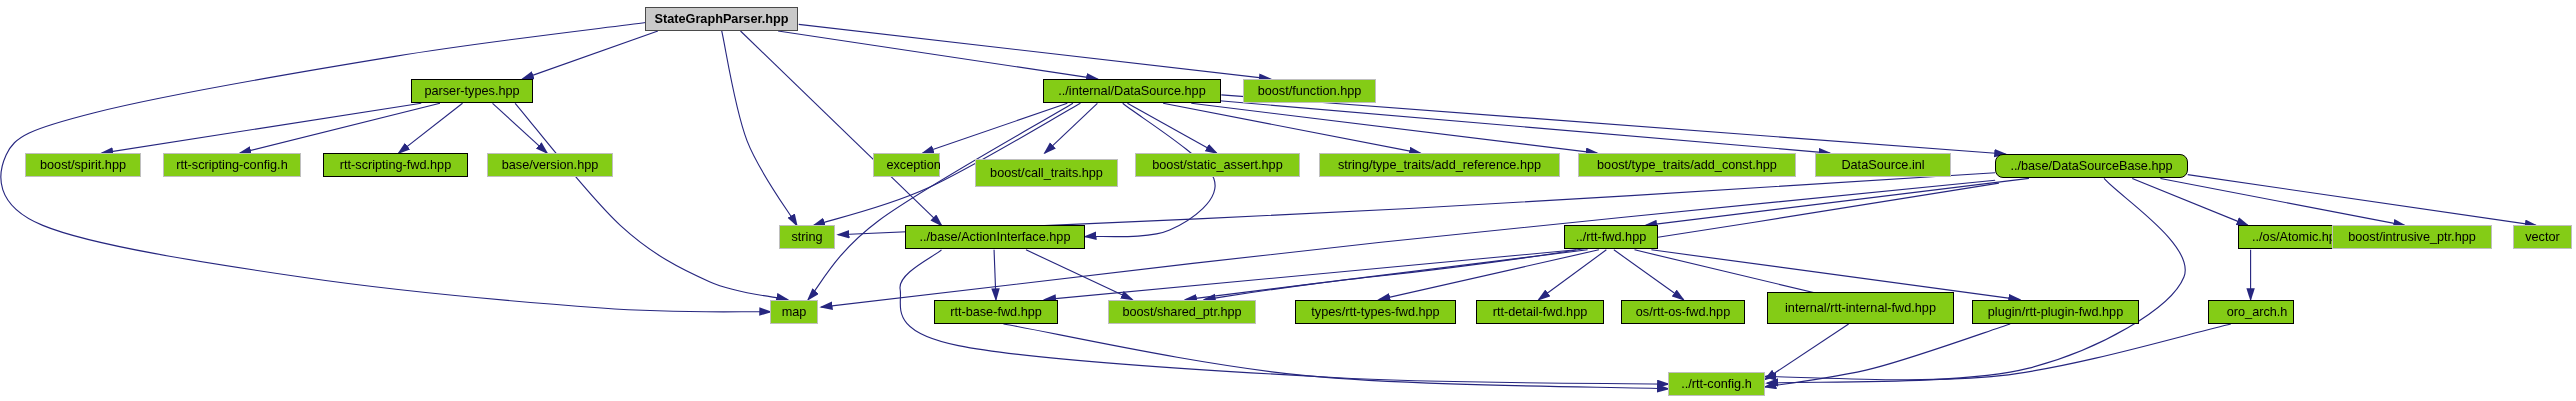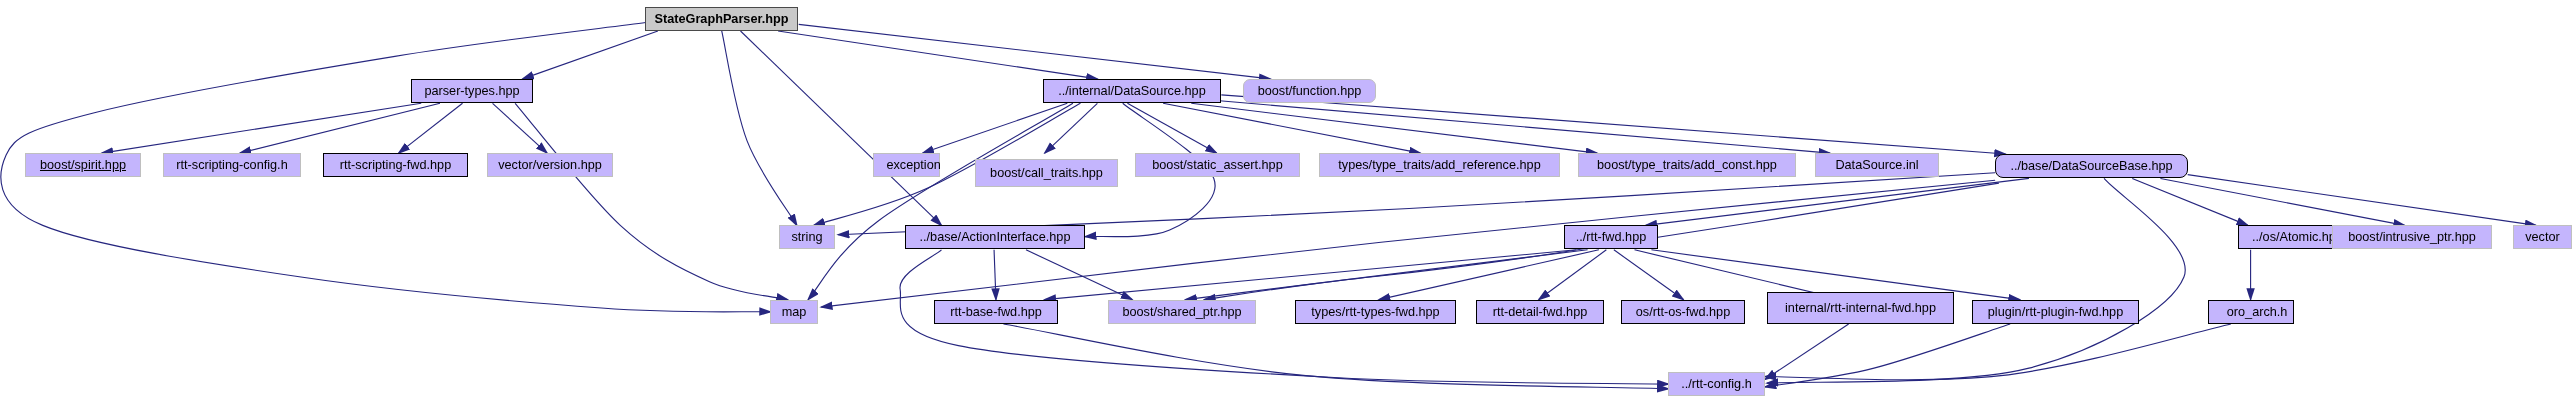--- a/index.html
+++ b/index.html
@@ -1,19 +1,19 @@
 <!DOCTYPE html>
 <html style="font-size:15px"><head>
 <meta charset="utf-8">
 <style>
   html,body{margin:0;padding:0;background:#ffffff;}
   #graph-canvas{position:relative;width:2576px;height:401px;background:#ffffff;overflow:hidden;
     font-family:"Liberation Sans",sans-serif;}
   #edge-layer{position:absolute;left:0;top:0;width:2576px;height:401px;}
-  .node{position:absolute;box-sizing:border-box;background:#c4b5fd;border:0.9px solid #bfbfbf;
+  .node{position:absolute;box-sizing:border-box;background:#84cc16;border:0.9px solid #bfbfbf;
     display:flex;align-items:center;justify-content:center;white-space:nowrap;
     font-size:12.7px;color:#000;padding:0 2.8px;}
   .node.linked{border:0.9px solid #000000;cursor:pointer;}
   .node.root{background:#c9c9c9;border:1.9px solid #4a4a4a;cursor:default;}
   .node.external{cursor:default;}
 </style>
 </head>
 <body>
 
 <div id="graph-canvas">
@@ -67,31 +67,31 @@
         <path d="M2375,345 C2334.1666666666665,354.1666666666667 2212.6666666666665,390.6666666666667 2130,400 C2047.3333333333333,409.3333333333333 1920.8333333333333,400.8333333333333 1879,401" stroke="#26267f" stroke-width="1.2" marker-end="url(#arrow)"></path>
         <path d="M1968,345 L1879,404" stroke="#26267f" stroke-width="1.2" marker-end="url(#arrow)"></path>
         <path d="M2140,345 C2115.8333333333335,352.8333333333333 2038.5,380.8333333333333 1995,392 C1951.5,403.1666666666667 1898.3333333333333,408.6666666666667 1879,412" stroke="#26267f" stroke-width="1.2" marker-end="url(#arrow)"></path>
         <path d="M1068,345 C1121.6666666666667,354.1666666666667 1272,388.5 1390,400 C1508,411.5 1711.6666666666667,411.6666666666667 1776,414" stroke="#26267f" stroke-width="1.2" marker-end="url(#arrow)"></path>
       </g>
   </svg>
   <div id="nodes">
       <div class="node root" style="left: 645px; top: 6.6px; width: 153px; height: 24.4px; background: rgb(201, 201, 201); border-color: rgb(74, 74, 74); font-weight: bold;">StateGraphParser.hpp</div>
       <div class="node linked" style="left: 411px; top: 79px; width: 122px; height: 24.4px; border-color: rgb(0, 0, 0);">parser-types.hpp</div>
       <div class="node linked" style="left: 1043px; top: 79px; width: 178px; height: 24.4px; border-color: rgb(0, 0, 0);">../internal/DataSource.hpp</div>
-      <div class="node external" style="left: 1243px; top: 79px; width: 133px; height: 24.4px; border-color: rgb(191, 191, 191); border-radius: 7px;">boost/function.hpp</div>
-      <div class="node external" style="left: 25px; top: 153px; width: 116px; height: 24.4px; border-color: rgb(191, 191, 191); text-decoration: underline;">boost/spirit.hpp</div>
+      <div class="node external" style="left: 1243px; top: 79px; width: 133px; height: 24.4px; border-color: rgb(191, 191, 191);">boost/function.hpp</div>
+      <div class="node external" style="left: 25px; top: 153px; width: 116px; height: 24.4px; border-color: rgb(191, 191, 191);">boost/spirit.hpp</div>
       <div class="node external" style="left: 163px; top: 153px; width: 138px; height: 24.4px; border-color: rgb(191, 191, 191);">rtt-scripting-config.h</div>
       <div class="node linked" style="left: 323px; top: 153px; width: 145px; height: 24.4px; border-color: rgb(0, 0, 0);">rtt-scripting-fwd.hpp</div>
-      <div class="node external" style="left: 487px; top: 153px; width: 126px; height: 24.4px; border-color: rgb(191, 191, 191);">vector/version.hpp</div>
+      <div class="node external" style="left: 487px; top: 153px; width: 126px; height: 24.4px; border-color: rgb(191, 191, 191);">base/version.hpp</div>
       <div class="node external" style="left: 873px; top: 153px; width: 67px; height: 24.4px; border-color: rgb(191, 191, 191); padding-left: 17px;">exception</div>
       <div class="node external" style="left: 975px; top: 159px; width: 143px; height: 28px; border-color: rgb(191, 191, 191);">boost/call_traits.hpp</div>
       <div class="node external" style="left: 1135px; top: 153px; width: 165px; height: 24.4px; border-color: rgb(191, 191, 191);">boost/static_assert.hpp</div>
-      <div class="node external" style="left: 1319px; top: 153px; width: 241px; height: 24.4px; border-color: rgb(191, 191, 191);">types/type_traits/add_reference.hpp</div>
+      <div class="node external" style="left: 1319px; top: 153px; width: 241px; height: 24.4px; border-color: rgb(191, 191, 191);">string/type_traits/add_reference.hpp</div>
       <div class="node external" style="left: 1578px; top: 153px; width: 218px; height: 24.4px; border-color: rgb(191, 191, 191);">boost/type_traits/add_const.hpp</div>
-      <div class="node external" style="left: 1815px; top: 153px; width: 124px; height: 24.4px; border-color: rgb(191, 191, 191);">DataSource.inl</div>
+      <div class="node external" style="left: 1815px; top: 153px; width: 136px; height: 24.4px; border-color: rgb(191, 191, 191);">DataSource.inl</div>
       <div class="node linked" style="left: 1995px; top: 154px; width: 193px; height: 24.4px; border-color: rgb(0, 0, 0); border-radius: 8px;">../base/DataSourceBase.hpp</div>
       <div class="node external" style="left: 779px; top: 225px; width: 56px; height: 24.4px; border-color: rgb(191, 191, 191);">string</div>
       <div class="node linked" style="left: 905px; top: 225px; width: 180px; height: 24.4px; border-color: rgb(0, 0, 0);">../base/ActionInterface.hpp</div>
       <div class="node linked" style="left: 1564px; top: 225px; width: 94px; height: 24.4px; border-color: rgb(0, 0, 0);">../rtt-fwd.hpp</div>
       <div class="node linked" style="left: 2192px; top: 225px; width: 119px; height: 24.4px; border-color: rgb(0, 0, 0); margin-left: 46px;">../os/Atomic.hpp</div>
       <div class="node external" style="left: 2332px; top: 225px; width: 160px; height: 24.4px; border-color: rgb(191, 191, 191);">boost/intrusive_ptr.hpp</div>
       <div class="node external" style="left: 2513px; top: 225px; width: 59px; height: 24.4px; border-color: rgb(191, 191, 191);">vector</div>
       <div class="node external" style="left: 770px; top: 300px; width: 48px; height: 24.4px; border-color: rgb(191, 191, 191);">map</div>
       <div class="node linked" style="left: 934px; top: 300px; width: 124px; height: 24.4px; border-color: rgb(0, 0, 0);">rtt-base-fwd.hpp</div>
       <div class="node external" style="left: 1077px; top: 300px; width: 148px; height: 24.4px; border-color: rgb(191, 191, 191); margin-left: 31px;">boost/shared_ptr.hpp</div>

